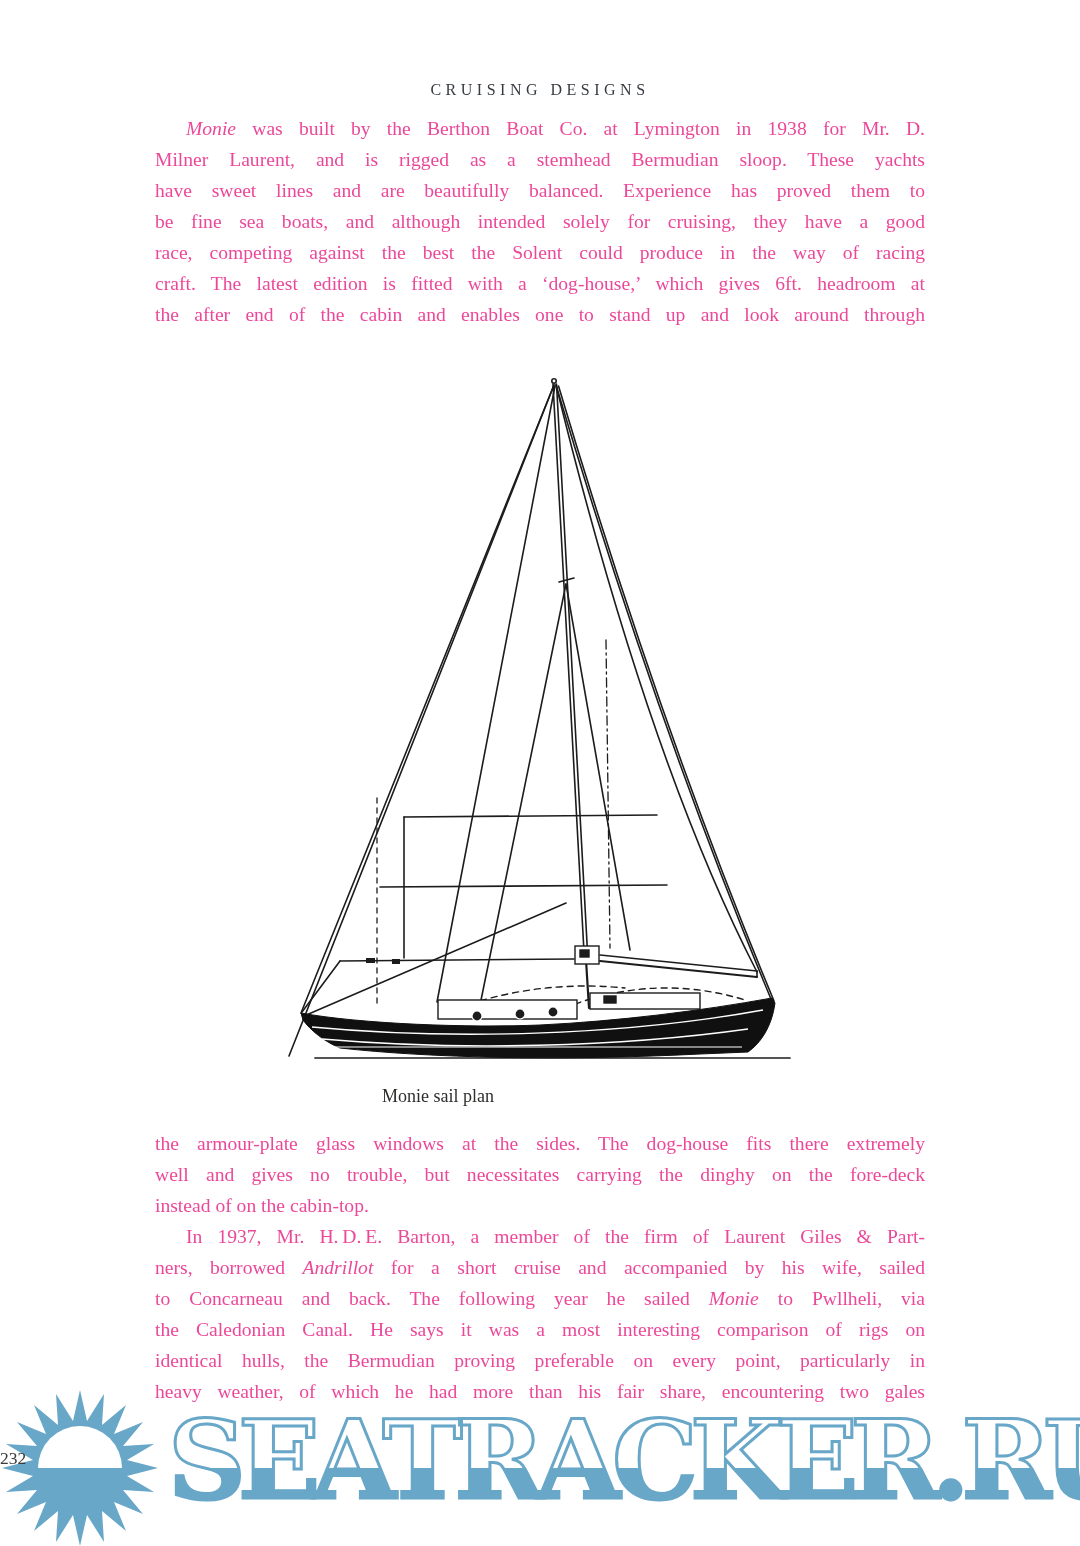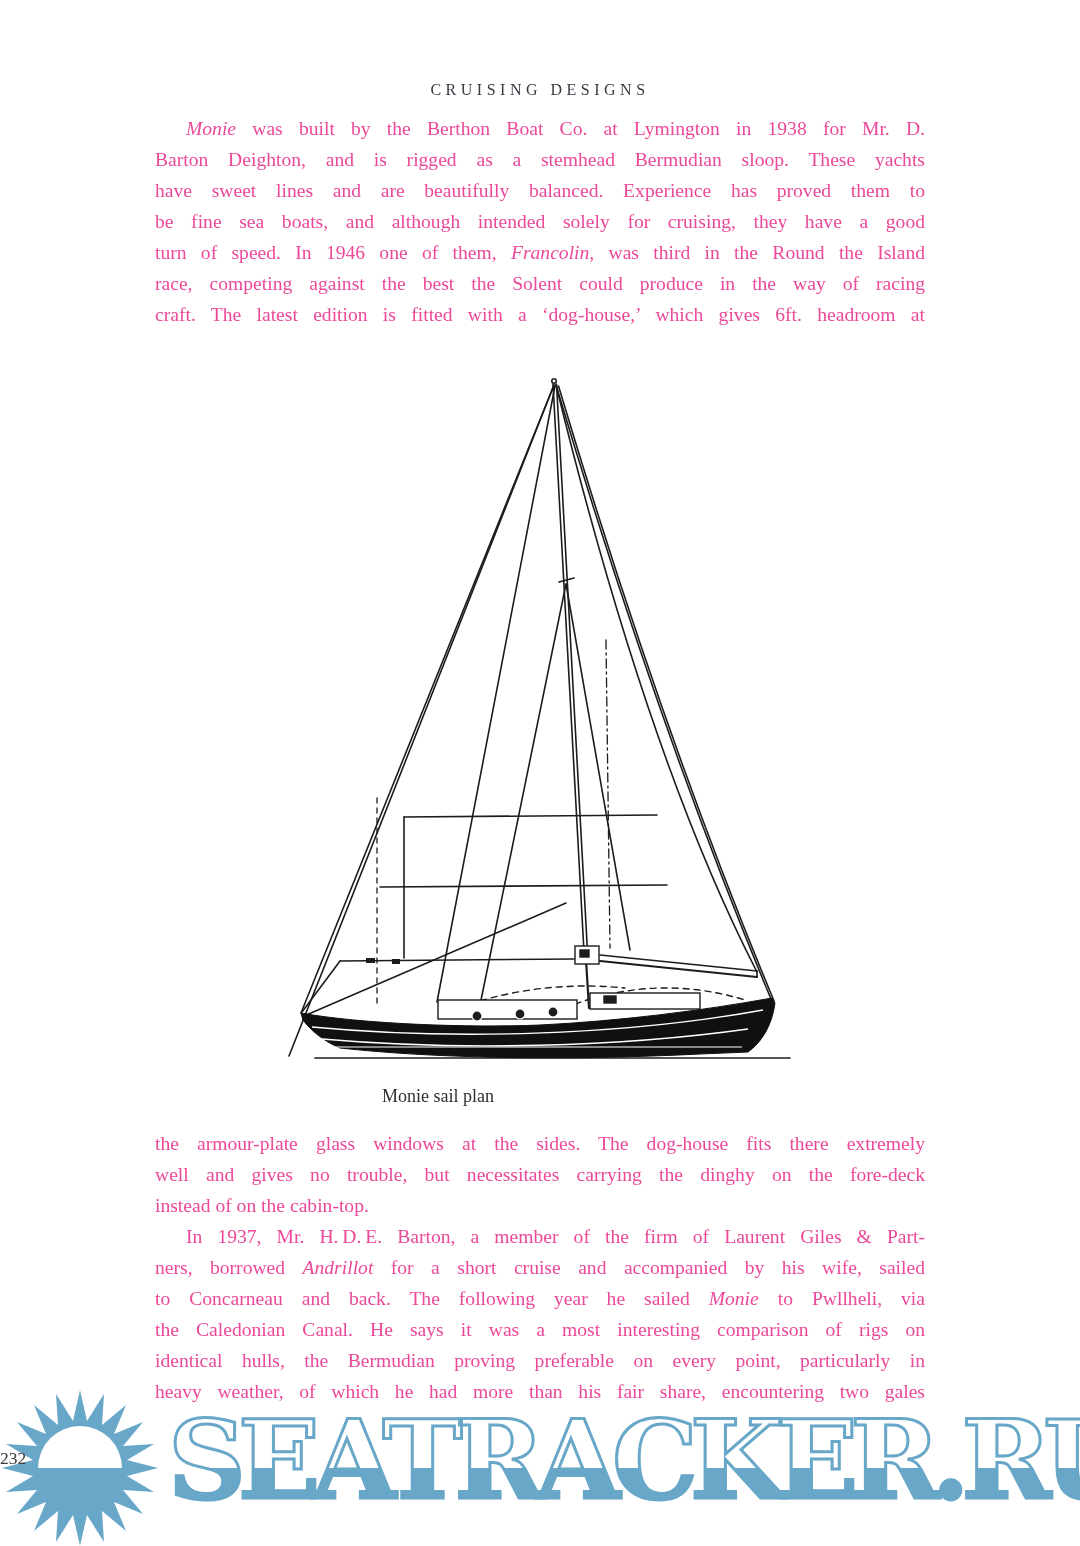--- a/index.html
+++ b/index.html
@@ -39,26 +39,26 @@
   .wm-outline{color:transparent;-webkit-text-stroke:3px var(--wm,#68a7c8);}
   .wm-fill{color:var(--wm,#68a7c8);clip-path:inset(68px 0 0 0);}
 </style>
 </head>
 <body>
 
 <div class="page-header">CRUISING DESIGNS</div>
 
 <div class="body-text" style="top:113px;">
     <div class="tline indent"><span class="it">Monie</span><span> was built by the Berthon Boat Co. at Lymington in 1938 for Mr. D.</span></div>
-    <div class="tline"><span>Barton Deighton, and is rigged as a stemhead Bermudian sloop. These yachts</span></div>
+    <div class="tline"><span>Milner Laurent, and is rigged as a stemhead Bermudian sloop. These yachts</span></div>
     <div class="tline"><span>have sweet lines and are beautifully balanced. Experience has proved them to</span></div>
     <div class="tline"><span>be fine sea boats, and although intended solely for cruising, they have a good</span></div>
-    <div class="tline"><span>turn of speed. In 1946 one of them, </span><span class="it">Francolin</span><span>, was third in the Round the Island</span></div>
     <div class="tline"><span>race, competing against the best the Solent could produce in the way of racing</span></div>
     <div class="tline"><span>craft. The latest edition is fitted with a ‘dog-house,’ which gives 6ft. headroom at</span></div>
+    <div class="tline"><span>the after end of the cabin and enables one to stand up and look around through</span></div>
   </div>
 <div class="body-text" style="top:1128px;">
     <div class="tline"><span>the armour-plate glass windows at the sides. The dog-house fits there extremely</span></div>
     <div class="tline"><span>well and gives no trouble, but necessitates carrying the dinghy on the fore-deck</span></div>
     <div class="tline nojust"><span>instead of on the cabin-top.</span></div>
   </div>
 <div class="body-text" style="top:1221px;">
     <div class="tline indent"><span>In 1937, Mr. H. D. E. Barton, a member of the firm of Laurent Giles &amp; Part-</span></div>
     <div class="tline"><span>ners, borrowed </span><span class="it">Andrillot</span><span> for a short cruise and accompanied by his wife, sailed</span></div>
     <div class="tline"><span>to Concarneau and back. The following year he sailed </span><span class="it">Monie</span><span> to Pwllheli, via</span></div>

